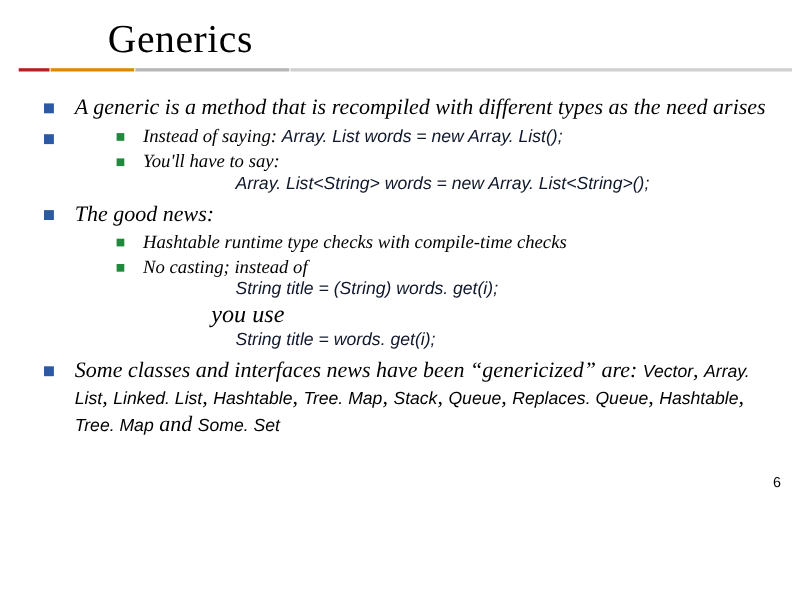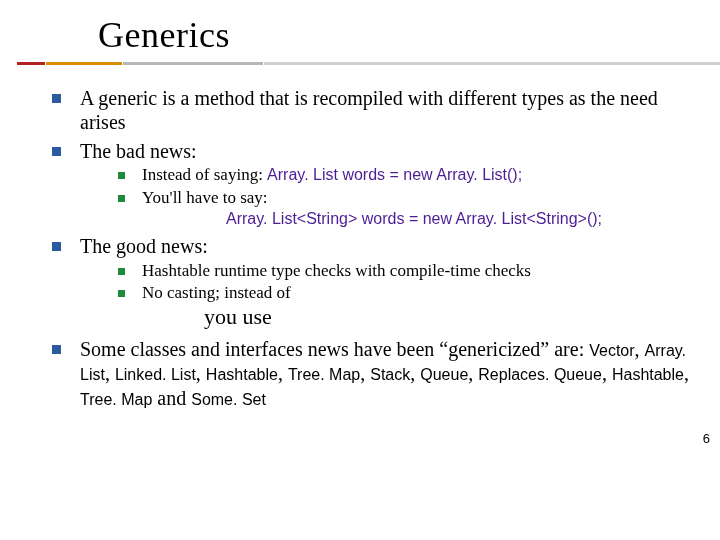--- a/index.html
+++ b/index.html
@@ -52,25 +52,26 @@
     left: 123px; top: 0; height: 3px; width: 140px;
     background: #b7b7b7;
   }
   .title-underline .seg-grey2 {
     position: absolute;
     left: 264px; top: 0; height: 3px; width: 456px;
     background: #d0d0d0;
   }
   .body {
     position: absolute;
-    left: 46px;
+    left: 34px;
     right: 18px;
     top: 86px;
     font-size: 20px;
     line-height: 1.22;
+    font-style: italic;
   }
   ul.lvl1 {
     list-style: none;
     margin: 0;
     padding: 0;
   }
   ul.lvl1 > li {
     position: relative;
     padding-left: 34px;
     margin-bottom: 4px;
@@ -110,21 +111,21 @@
   }
   .code-indent {
     padding-left: 84px;
     font-family: Arial, Helvetica, sans-serif;
     font-size: 16px;
   }
   .sub-text {
     padding-left: 62px;
     font-size: 22px;
   }
-  .blue { color: #4c1d95; }
+  .blue { color: #0f172a; }
   .page-num {
     position: absolute;
     right: 10px;
     bottom: 6px;
     font-family: Arial, sans-serif;
     font-size: 13px;
     color: #000;
   }
 </style>
 </head>
@@ -144,41 +145,42 @@
   </div>
 
   <div class="body">
     <ul class="lvl1">
 
       <li>
         <span>A generic is a method that is recompiled with different types as the need arises</span>
       </li>
 
       <li>
-        <span>The bad news:</span>
         <ul class="lvl2">
           <li>
             <span>Instead of saying: </span><span class="code blue">Array. List words = new Array. List();</span>
           </li>
           <li>
             <span>You'll have to say:</span>
             <div class="code-indent blue">Array. List&lt;String&gt; words = new Array. List&lt;String&gt;();</div>
           </li>
         </ul>
       </li>
 
       <li>
         <span>The good news:</span>
         <ul class="lvl2">
           <li>
             <span>Hashtable runtime type checks with compile-time checks</span>
           </li>
           <li>
             <span>No casting; instead of</span>
+            <div class="code-indent blue">String title = (String) words. get(i);</div>
             <div class="sub-text">you use</div>
+            <div class="code-indent blue">String title = words. get(i);</div>
           </li>
         </ul>
       </li>
 
       <li>
         <span>Some classes and interfaces news have been “genericized” are: </span>
         <span class="code">Vector</span><span>, </span>
         <span class="code">Array. List</span><span>, </span>
         <span class="code">Linked. List</span><span>, </span>
         <span class="code">Hashtable</span><span>, </span>

